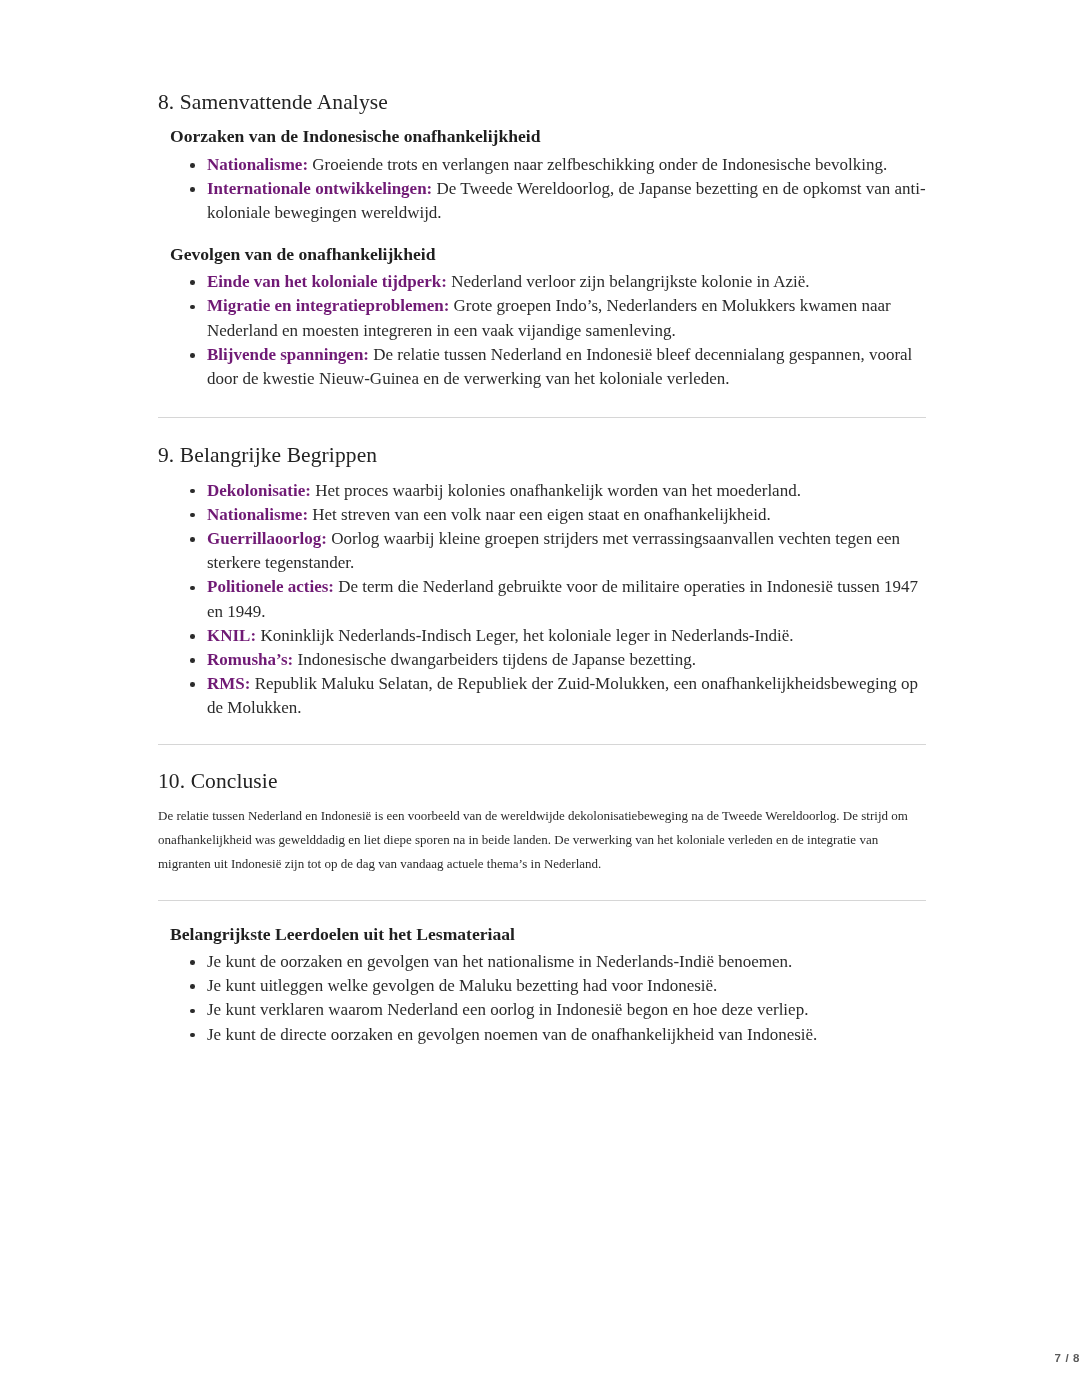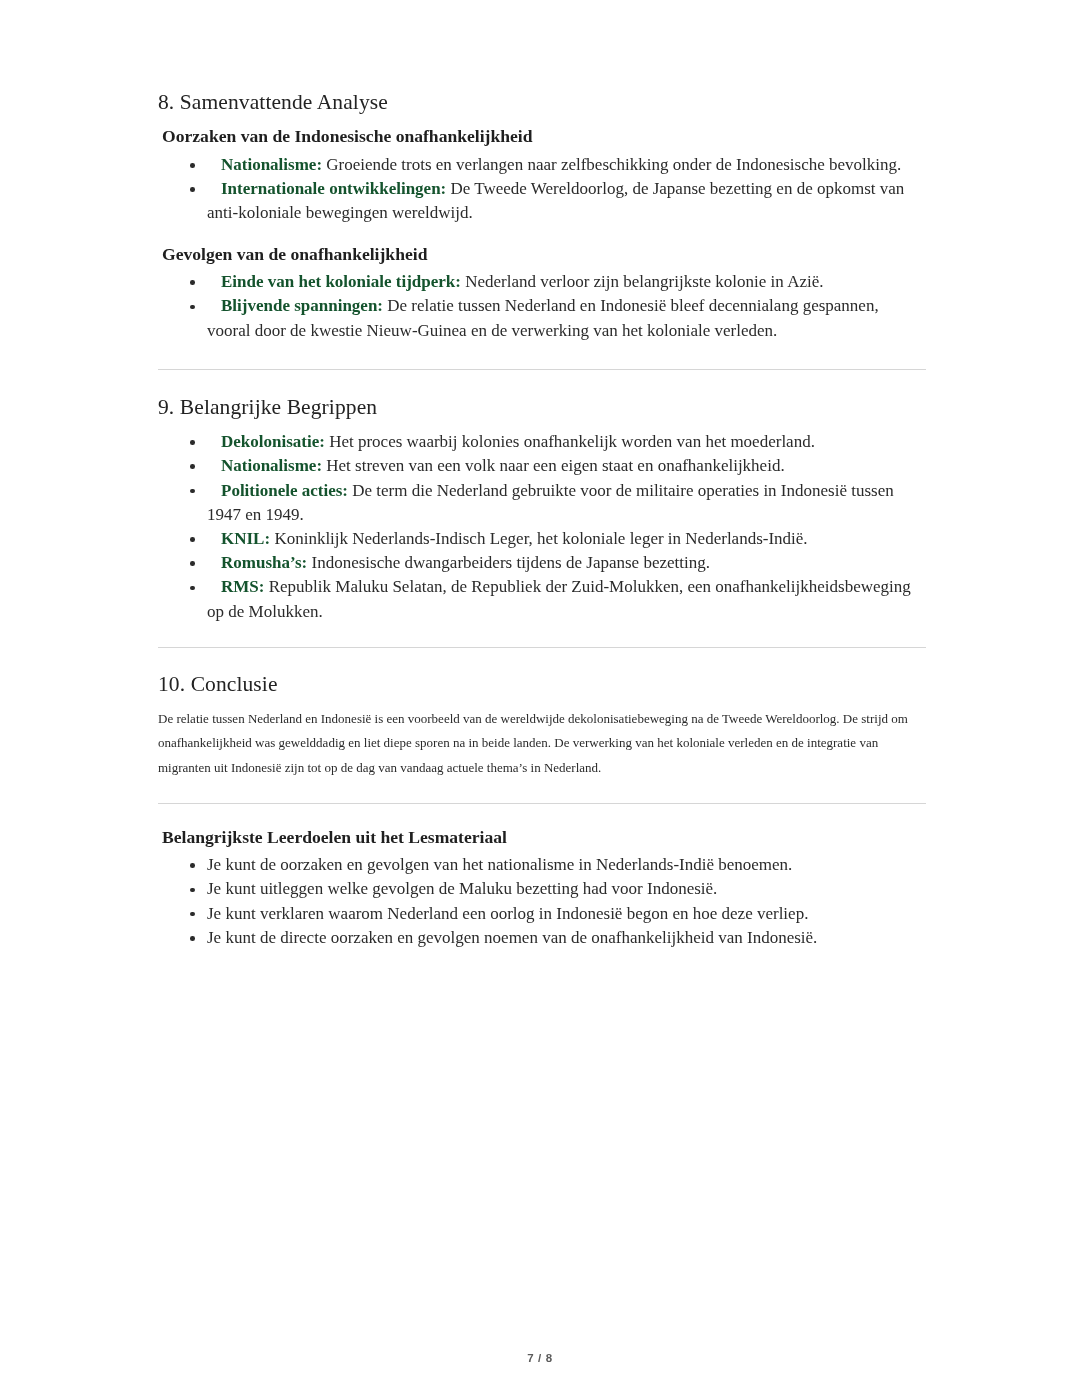--- a/index.html
+++ b/index.html
@@ -35,21 +35,21 @@
     font-weight: 500;
     line-height: 1.32;
     margin: 0 0 9px 0;
     letter-spacing: 0.1px;
     color: #232323;
   }
   h2.sub-title {
     font-size: 17.6px;
     font-weight: bold;
     line-height: 1.34;
-    margin: 0 0 4px 4px;
+    margin: 0 0 4px 12px;
     color: #1f1f1f;
   }
 
   
   p.body-text {
     font-size: 13px;
     line-height: 24.2px;
     margin: 0;
     color: #2b2b2b;
     text-align: left;
@@ -74,22 +74,21 @@
     position: absolute;
     left: 32px;
     top: 10.2px;
     width: 4.6px;
     height: 4.6px;
     border-radius: 50%;
     background: #2b2b2b;
   }
   li .lead {
     font-weight: bold;
-    color: #14532d;
-    margin-left: 14px;
+    color: #701a75;
   }
 
   
   .block-gap-a { height: 17px; }
 
   hr.divider {
     border: none;
     border-top: 1px solid #d6d6d6;
     margin: 0;
     width: 768px;
@@ -99,21 +98,21 @@
   .rule-wrap-1 { padding-top: 26px; padding-bottom: 23px; }
   .rule-wrap-2 { padding-top: 23px; padding-bottom: 22px; }
   .rule-wrap-3 { padding-top: 23px; padding-bottom: 22px; }
 
   
   .footer {
     position: absolute;
     left: 0;
     top: 1352px;
     width: 1080px;
-    text-align: center;
+    text-align: right;
     font-family: "Liberation Sans", "DejaVu Sans", sans-serif;
     font-size: 11.5px;
     font-weight: bold;
     letter-spacing: 0.6px;
     color: #5b5b5b;
   }
 </style>
 </head>
 <body>
 
@@ -136,38 +135,44 @@
 
       <div class="block-gap-a"></div>
 
       <h2 class="sub-title">Gevolgen van de onafhankelijkheid</h2>
 
       <ul class="bullets">
         <li>
           <span class="lead">Einde van het koloniale tijdperk:</span><span> Nederland verloor zijn belangrijkste kolonie in Azië.</span>
         </li>
         <li>
+          <span class="lead">Migratie en integratieproblemen:</span><span> Grote groepen Indo’s, Nederlanders en Molukkers kwamen naar Nederland en moesten integreren in een vaak vijandige samenleving.</span>
+        </li>
+        <li>
           <span class="lead">Blijvende spanningen:</span><span> De relatie tussen Nederland en Indonesië bleef decennialang gespannen, vooral door de kwestie Nieuw-Guinea en de verwerking van het koloniale verleden.</span>
         </li>
       </ul>
     </section>
 
     <div class="rule-wrap-1">
       <hr class="divider">
     </div>
 
     <section>
       <h1 class="section-title">9. Belangrijke Begrippen</h1>
 
       <ul class="bullets">
         <li>
           <span class="lead">Dekolonisatie:</span><span> Het proces waarbij kolonies onafhankelijk worden van het moederland.</span>
         </li>
         <li>
           <span class="lead">Nationalisme:</span><span> Het streven van een volk naar een eigen staat en onafhankelijkheid.</span>
+        </li>
+        <li>
+          <span class="lead">Guerrillaoorlog:</span><span> Oorlog waarbij kleine groepen strijders met verrassingsaanvallen vechten tegen een sterkere tegenstander.</span>
         </li>
         <li>
           <span class="lead">Politionele acties:</span><span> De term die Nederland gebruikte voor de militaire operaties in Indonesië tussen 1947 en 1949.</span>
         </li>
         <li>
           <span class="lead">KNIL:</span><span> Koninklijk Nederlands-Indisch Leger, het koloniale leger in Nederlands-Indië.</span>
         </li>
         <li>
           <span class="lead">Romusha’s:</span><span> Indonesische dwangarbeiders tijdens de Japanse bezetting.</span>
         </li>

